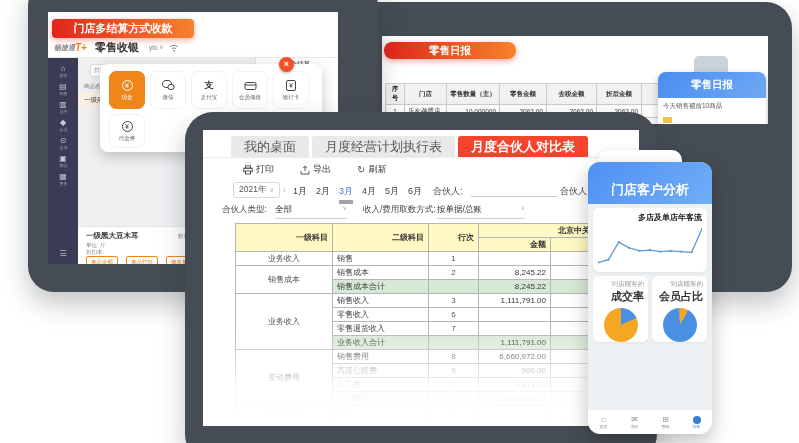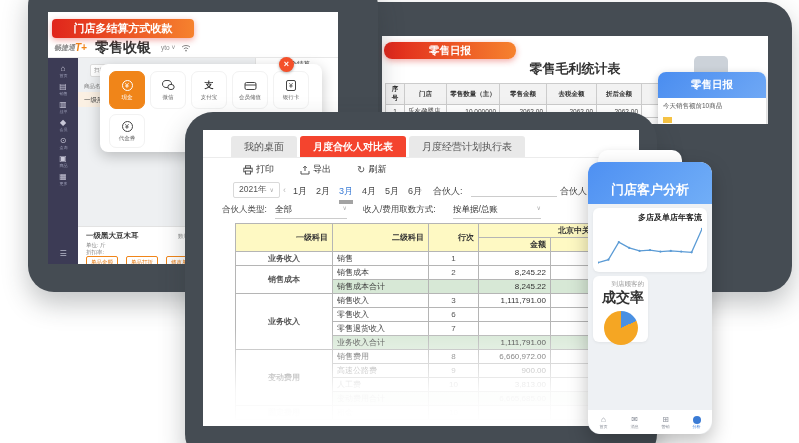--- a/index.html
+++ b/index.html
@@ -28,21 +28,21 @@
   .dcard-head{height:26px;background:linear-gradient(135deg,#4a8df0,#6fa8f5);color:#fff;
     font-size:10.5px;font-weight:bold;display:flex;align-items:center;justify-content:center;}
   .dcard-body{padding:4px 5px;font-size:6.5px;color:#555;}
   .dcard-bar{width:9px;height:6px;background:#f6c344;margin-top:6px;}
 
   
   .pos-head{position:absolute;left:0;top:26px;width:290px;height:20px;background:#fff;border-bottom:1px solid #e8e8e8;
     display:flex;align-items:center;}
   .logo-cn{font-size:7px;font-weight:bold;font-style:italic;color:#8a8a8a;margin-left:6px;}
   .logo-t{font-size:10px;font-weight:bold;font-style:italic;color:#f08519;margin-right:8px;}
-  .pos-app{font-size:14px;font-weight:bold;color:#333;margin-right:10px;}
+  .pos-app{font-size:11px;font-weight:bold;color:#333;margin-right:10px;}
   .pos-user{font-size:6.5px;color:#888;margin-right:6px;}
   .sidebar{position:absolute;left:0;top:46px;width:30px;height:206px;background:#3c3b55;display:flex;flex-direction:column;align-items:center;padding-top:4px;}
   .side-item{display:flex;flex-direction:column;align-items:center;margin:2px 0;color:#c9c8d8;}
   .side-item .ic{font-size:8px;line-height:9px;}
   .side-item .lb{font-size:4.5px;color:#9b9db6;transform:scale(.9);}
   .side-burger{margin-top:auto;margin-bottom:6px;color:#b9bacb;font-size:8px;}
   .pos-main{position:absolute;left:30px;top:46px;width:177px;height:206px;background:#eef0f2;}
   .pos-input{position:absolute;height:13px;background:#fff;border:1px solid #ddd;border-radius:2px;font-size:5.5px;color:#999;line-height:11px;padding:0 3px;overflow:hidden;white-space:nowrap;}
   .pos-obtn{position:absolute;left:112px;top:6px;width:20px;height:13px;background:#f08519;border-radius:2px;}
   .pos-listhead{position:absolute;left:6px;top:25px;font-size:5.5px;color:#777;}
@@ -74,21 +74,21 @@
   .ptile .plb{font-size:5.5px;color:#666;margin-top:2px;white-space:nowrap;}
   .ptile.sel{background:#f08519;border-color:#f08519;}
   .ptile.sel .plb{color:#fff;}
   .pico{height:13px;display:flex;align-items:center;justify-content:center;color:#444;}
   .boxy{border:1px solid #444;border-radius:2px;font-size:7px;line-height:9px;padding:0 2px;color:#444;}
   .circy{width:11px;height:11px;border:1px solid #444;border-radius:50%;font-size:7px;line-height:10px;text-align:center;color:#444;}
   .zhi{font-size:9px;font-weight:bold;color:#333;}
 
   
   .tabs3{position:absolute;left:28px;top:6px;display:flex;align-items:flex-end;}
-  .tab3{height:21px;line-height:21px;padding:0 13px;background:#e9e9e9;color:#555;font-size:10px;border-radius:3px 3px 0 0;margin-right:3px;white-space:nowrap;}
+  .tab3{height:21px;line-height:21px;padding:0 13px;background:#e9e9e9;color:#555;font-size:13px;border-radius:3px 3px 0 0;margin-right:3px;white-space:nowrap;}
   .tab3.active{background:#f4442e;color:#fff;font-weight:bold;}
   .tabline{position:absolute;left:0;top:27px;width:436px;border-top:1px solid #ececec;}
   .tools{position:absolute;left:40px;top:33px;display:flex;font-size:9px;color:#333;}
   .tool{display:flex;align-items:center;margin-right:26px;}
   .tool svg{margin-right:3px;}
   .tool .uic{font-size:10px;color:#555;margin-right:3px;}
   .f1{position:absolute;left:0;top:52px;width:436px;height:18px;font-size:9px;color:#444;}
   .yearbox{position:absolute;left:30px;top:0;border:1px solid #d9d9d9;border-radius:2px;padding:1px 5px;font-size:8.5px;color:#555;}
   .yearbox .car{color:#aaa;font-size:6px;margin-left:3px;}
   .arrw{position:absolute;top:3px;color:#bbb;font-size:9px;}
@@ -98,21 +98,21 @@
   .plbl{position:absolute;left:230px;top:3px;}
   .pline{position:absolute;left:268px;top:14px;width:86px;border-bottom:1px solid #ccc;}
   .prght{position:absolute;left:357px;top:3px;white-space:nowrap;}
   .f2{position:absolute;left:0;top:74px;width:436px;height:16px;font-size:8.5px;color:#444;}
   .f2 .lab{position:absolute;top:0;}
   .uval{position:absolute;border-bottom:1px solid #ccc;padding-bottom:2px;color:#333;}
   .uval .car{float:right;color:#aaa;font-size:6px;}
   .rtab{position:absolute;left:32px;top:93px;border-collapse:collapse;font-size:8px;color:#444;}
   .rtab th,.rtab td{border:1px solid #b5b5b5;padding:0 4px;height:14px;}
   .rtab th{font-weight:bold;color:#333;background:#fef9c3;text-align:right;font-family:Liberation Serif, serif;}
-  .rtab .grp{text-align:center;color:#555;font-weight:bold;}
+  .rtab .grp{text-align:center;color:#555;}
   .rtab .ln{text-align:center;color:#555;}
   .rtab .am{text-align:right;color:#333;}
   .rtab tr.tot td{background:#d7e8d6;}
   .rtab tr.fd1 td{opacity:.65;}
   .rtab tr.fd2 td{opacity:.45;}
   .rtab tr.fd3 td{opacity:.25;}
   .fadeov{position:absolute;left:20px;top:198px;width:416px;height:100px;pointer-events:none;
     background:linear-gradient(180deg,rgba(255,255,255,0),rgba(255,255,255,.88) 62%,#fff 96%);}
 
   
@@ -121,39 +121,38 @@
     box-shadow:0 8px 20px rgba(0,0,0,.25);overflow:hidden;}
   .ph-head{height:42px;background:linear-gradient(135deg,#4e90f2,#71aef7);color:#fff;display:flex;align-items:flex-end;justify-content:center;
     font-size:13px;font-weight:bold;padding-bottom:5px;}
   .ph-body{padding:4px 5px 0 5px;}
   .pcard{background:#fff;border-radius:6px;box-shadow:0 1px 3px rgba(0,0,0,.06);margin-bottom:4px;text-align:right;}
   .pc-traffic{height:64px;padding:4px 5px;}
   .pc-lab{font-size:8px;font-weight:bold;color:#222;}
   .pc-row{display:flex;}
   .pc-half{width:55px;height:66px;padding:4px;margin-right:4px;}
   .pc-pre{font-size:6.5px;color:#999;}
-  .pc-tit{font-size:14px;font-weight:bold;color:#333;}
+  .pc-tit{font-size:11px;font-weight:bold;color:#333;}
   .pie{width:34px;height:34px;border-radius:50%;margin:4px auto 0 auto;}
   .pc-age{height:58px;padding:5px 6px;display:flex;align-items:center;}
   .pie-big{width:44px;height:44px;border-radius:50%;margin-left:auto;}
   .ph-tabs{position:absolute;left:0;bottom:0;width:124px;height:24px;background:#fff;display:flex;justify-content:space-around;align-items:center;border-radius:0 0 14px 14px;}
   .ph-tab{display:flex;flex-direction:column;align-items:center;color:#8a8f99;}
   .ph-tab .ic{font-size:8px;line-height:9px;}
   .ph-tab .lb{font-size:4.5px;transform:scale(.9);}
   .ph-tab.active{color:#3a7bd5;}
   .piedot{width:8px;height:8px;border-radius:50%;background:#3a7bd5;}
 </style>
 </head>
 <body>
 
 <div class="stage">
 
   <div class="frame" style="left:352px;top:2px;width:440px;height:290px;">
     <div class="screen" style="left:30px;top:34px;width:386px;height:88px;">
-      <div class="t2-title">零售毛利统计表</div>
       <table class="t2-table">
         <tbody>
             <tr>
           <th style="width:19px">序号</th>
           <th style="width:42px">门店</th>
           <th style="width:53px">零售数量（主）</th>
           <th style="width:47px">零售金额</th>
           <th style="width:50px">去税金额</th>
           <th style="width:45px">折后金额</th>
           <th style="width:46px">金额</th>
@@ -315,22 +314,22 @@
       <div class="pop-close">×</div>
     </div>
   </div>
   <div class="badge" style="left:52px;top:19px;width:142px;height:19px;border-radius:4px;font-size:11px;">门店多结算方式收款</div>
 
   <div class="frame" style="left:185px;top:112px;width:472px;height:350px;border-radius:28px;">
     <div class="screen" style="left:18px;top:18px;width:436px;height:296px;">
       <div class="tabline"></div>
       <div class="tabs3">
         <span class="tab3">我的桌面</span>
+        <span class="tab3">月度经营计划执行表</span>
         <span class="tab3 active">月度合伙人对比表</span>
-        <span class="tab3">月度经营计划执行表</span>
       </div>
       <div class="tools">
         <span class="tool">
           <svg width="10" height="10" viewBox="0 0 10 10">
               <rect x="2.5" y="0.8" width="5" height="2.4" fill="none" stroke="#555"></rect>
               <rect x="0.8" y="3.2" width="8.4" height="3.6" fill="none" stroke="#555"></rect>
               <rect x="2.5" y="6" width="5" height="3" fill="#fff" stroke="#555"></rect>
             </svg>
           <span>打印</span>
         </span>
@@ -360,21 +359,21 @@
         </span>
         <span class="arrw" style="left:216px">›</span>
         <span class="plbl">合伙人:</span>
         <span class="pline"></span>
         <span class="prght">合伙人</span>
       </div>
       <div class="f2">
         <span class="lab" style="left:19px">合伙人类型:</span>
         <span class="uval" style="left:72px;width:72px"><span>全部</span><span class="car">∨</span></span>
         <span class="lab" style="left:160px">收入/费用取数方式:</span>
-        <span class="uval" style="left:250px;width:88px"><span>按单据/总账</span><span class="car">∨</span></span>
+        <span class="uval" style="left:234px;width:88px"><span>按单据/总账</span><span class="car">∨</span></span>
       </div>
       <table class="rtab">
         <tbody>
             <tr>
           <th style="width:97px" rowspan="2">一级科目</th>
           <th style="width:96px" rowspan="2">二级科目</th>
           <th style="width:50px" rowspan="2">行次</th>
           <th colspan="2">北京中关村店</th>
         </tr>
         <tr>
@@ -484,20 +483,25 @@
             <circle cx="93.6" cy="29.3" r="1.1" fill="#5b9bd5"></circle>
             <circle cx="104.0" cy="5.9" r="1.1" fill="#5b9bd5"></circle>
           </svg>
       </div>
       <div class="pc-row">
         <div class="pcard pc-half">
           <div class="pc-pre">到店顾客的</div>
           <div class="pc-tit">成交率</div>
           <div class="pie" style="background: conic-gradient(rgb(74, 144, 226) 0deg, rgb(74, 144, 226) 64.8deg, rgb(245, 166, 35) 64.8deg, rgb(245, 166, 35) 360deg);"></div>
         </div>
+        <div class="pcard pc-half" style="margin-right:0">
+          <div class="pc-pre">到店顾客的</div>
+          <div class="pc-tit">会员占比</div>
+          <div class="pie" style="background: conic-gradient(rgb(245, 166, 35) 0deg, rgb(245, 166, 35) 28.8deg, rgb(74, 144, 226) 28.8deg, rgb(74, 144, 226) 352.8deg, rgb(144, 164, 174) 352.8deg, rgb(144, 164, 174) 360deg);"></div>
+        </div>
       </div>
     </div>
     <div class="ph-tabs">
       <span class="ph-tab">
           <span class="ic">⌂</span>
           <span class="lb">首页</span>
         </span>
       <span class="ph-tab">
           <span class="ic">✉</span>
           <span class="lb">消息</span>

